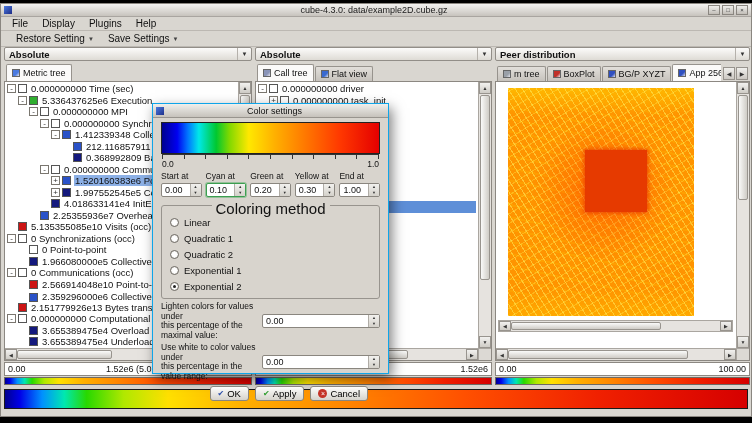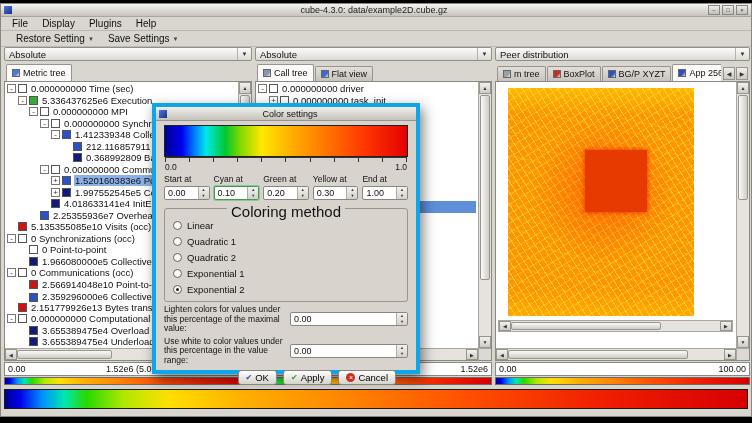--- a/index.html
+++ b/index.html
@@ -23,21 +23,21 @@
   .menubar { position:absolute; top:13px; left:0; right:0; height:14px; display:flex; align-items:center;
              font-size:10px; color:#111; border-bottom:1px solid #bcb8b2; padding-left:4px; }
   .menu-item { padding:0 7px; }
   .toolbar { position:absolute; top:27px; left:0; right:0; height:16px; display:flex; align-items:center;
              font-size:10px; color:#111; border-bottom:1px solid #bcb8b2; padding-left:8px; }
   .tool-item { display:flex; align-items:center; gap:3px; padding:0 7px; }
   .tool-item .chev { font-size:6px; color:#444; }
 
   
   .combo { position:absolute; top:43px; height:14px; background:linear-gradient(#fcfbfa,#dedbd5);
-           border:1px solid #928e88; border-radius:2px; font-size:9.5px; display:flex; align-items:center; color:#111; }
+           border:1px solid #928e88; border-radius:2px; font-size:9.5px; display:flex; align-items:center; color:#111;font-weight:bold; }
   #combo-metric { left:3px; width:248px; }
   #combo-call   { left:254px; width:237px; }
   #combo-system { left:494px; width:255px; }
   .combo .txt { flex:1; padding-left:4px; overflow:hidden; white-space:nowrap; }
   .combo .arr { width:14px; align-self:stretch; display:flex; align-items:center; justify-content:center;
                 font-size:6px; color:#333; border-left:1px solid #b5b1ab; }
 
   
   .pane { position:absolute; top:60px; height:321px; }
   #pane-metric { left:3px;  width:248px; }
@@ -100,22 +100,22 @@
       linear-gradient(180deg, rgba(255,220,0,.5), rgba(255,150,0,0) 12%, rgba(255,150,0,0) 88%, rgba(255,200,0,.4));
   }
   .red-square { position:absolute; left:77px; top:62px; width:62px; height:62px; background:#e63a00;
                 box-shadow:0 0 4px 1px rgba(230,58,0,.85); }
 
   
   .legend { position:absolute; left:3px; right:3px; top:385px; height:20px; border:1px solid #1a1a1a;
             background:linear-gradient(90deg,#000090 0%,#0000e8 2%,#0090ff 5%,#00e8b0 8%,#28d800 11%,#b0e800 16%,#ffe000 22%,#ffb000 32%,#ff8800 45%,#ff5000 62%,#f02000 80%,#d60000 100%); }
 
   
-  .dialog { position:absolute; left:152px; top:103px; width:268px; height:271px; background:#d8d4cd;
-            border:4px solid #0ea5e9; box-shadow:3px 5px 12px rgba(0,0,0,.5); font-size:9px; color:#111; }
+  .dialog { position:absolute; left:152px; top:103px; width:237px; height:271px; background:#d8d4cd;
+            border:1px solid #0ea5e9; box-shadow:3px 5px 12px rgba(0,0,0,.5); font-size:9px; color:#111; }
   .dlg-title { height:14px; background:linear-gradient(#f0efec,#c6c2bb); border-bottom:1px solid #98948e;
                display:flex; align-items:center; padding:0 3px; }
   .dlg-icon { width:8px; height:8px; background:linear-gradient(135deg,#4a7ae0,#20308a); flex:none; }
   .dlg-title .t { flex:1; text-align:center; font-size:9px; }
   .dlg-body { padding:4px 8px 6px; }
   .grad-bar { height:32px; border:1px solid #222;
     background:linear-gradient(90deg,#000090 0%,#0000f0 7%,#0078ff 12%,#00e8e8 17%,#00c830 25%,#80d800 31%,#ffe800 40%,#ffb000 52%,#ff7800 66%,#ff3800 82%,#e40000 100%); }
   .ruler { height:5px; border-top:1px solid #333; display:flex; justify-content:space-between; margin:0 1px; }
   .rtick { width:1px; height:4px; background:#333; }
   .scale-labels { display:flex; justify-content:space-between; font-size:8.5px; margin:0 1px 2px; }

